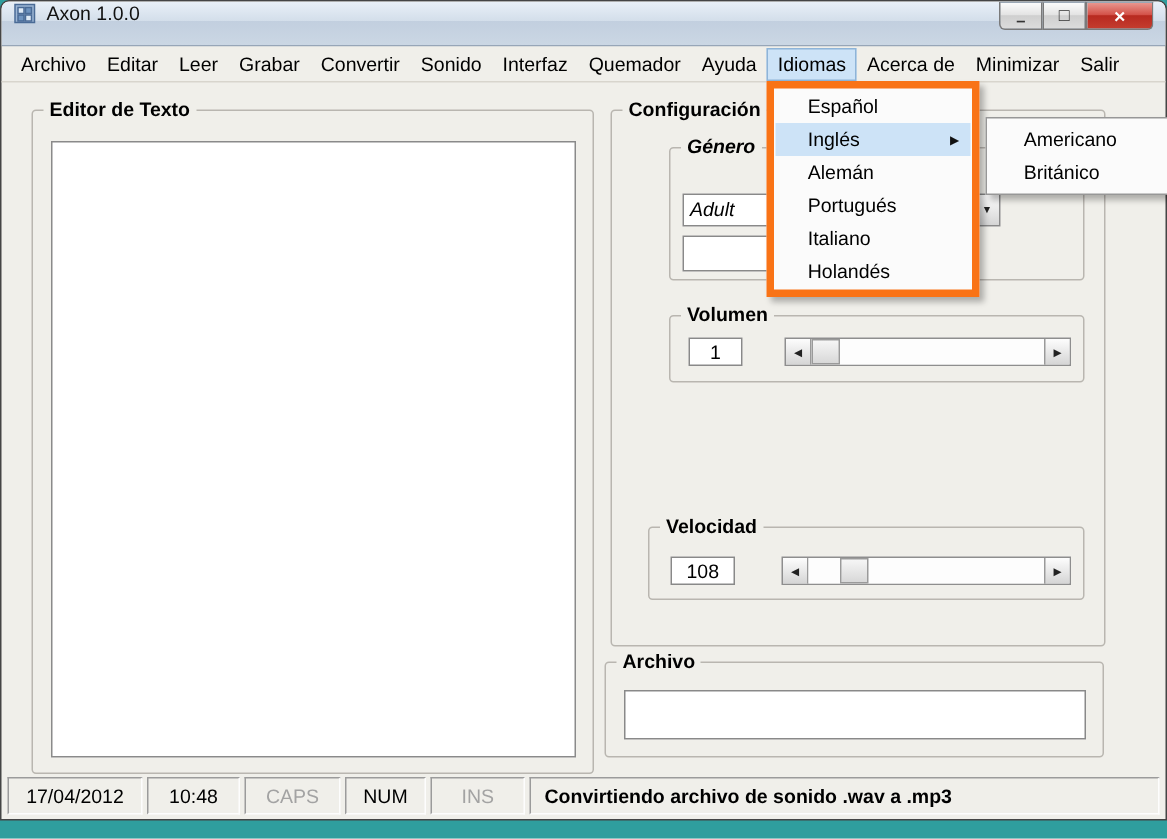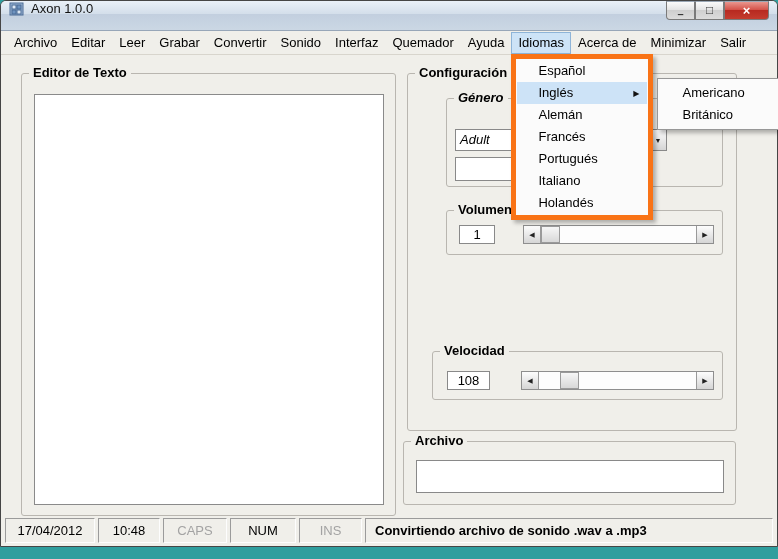--- a/index.html
+++ b/index.html
@@ -88,21 +88,21 @@
   #archivo-input { position:absolute; left:12px; top:18px; width:308px; height:33px;
                    background:#fff; border:1px solid #898989; font:13px "Liberation Sans",sans-serif;
                    padding:0 4px; outline:none; }
 
   
   .statusbar { position:absolute; left:4px; top:517px; width:768px; height:25px; display:flex; gap:3px; }
   .status-cell { border:1px solid; border-color:#9B9B9B #FDFDFD #FDFDFD #9B9B9B; background:#F0EFEA;
                  display:flex; align-items:center; justify-content:center; font-size:13px; color:#000; }
   .status-cell.left { justify-content:flex-start; padding:0 9px;font-weight:bold; }
   .dim { color:#A3A3A3; }
-  .w1{width:90px}.w2{width:62px}.w3{width:64px}.w4{width:66px}.w5{width:63px}.w6{flex:1}
+  .w1{width:90px}.w2{width:62px}.w3{width:64px}.w4{width:54px}.w5{width:63px}.w6{flex:1}
 </style>
 </head>
 <body>
 
 <div>
   <div class="window">
 
     <div class="titlebar">
       <svg class="app-icon" viewBox="0 0 16 16">
         <rect x="1" y="2" width="13" height="12" fill="#9DB6D4" stroke="#4A6B96"></rect>
@@ -143,21 +143,20 @@
           <div class="dd-item">Español</div>
           <div class="dd-item selected">
             <span>Inglés</span>
             <span class="dd-arrow">▶</span>
             <div class="submenu">
               <div class="sub-item">Americano</div>
               <div class="sub-item">Británico</div>
             </div>
           </div>
           <div class="dd-item">Alemán</div>
-          <div class="dd-item">Francés</div>
           <div class="dd-item">Portugués</div>
           <div class="dd-item">Italiano</div>
           <div class="dd-item">Holandés</div>
         </div>
       </span>
 
       <span class="menu-item">Acerca de</span>
       <span class="menu-item">Minimizar</span>
       <span class="menu-item">Salir</span>
     </div>

